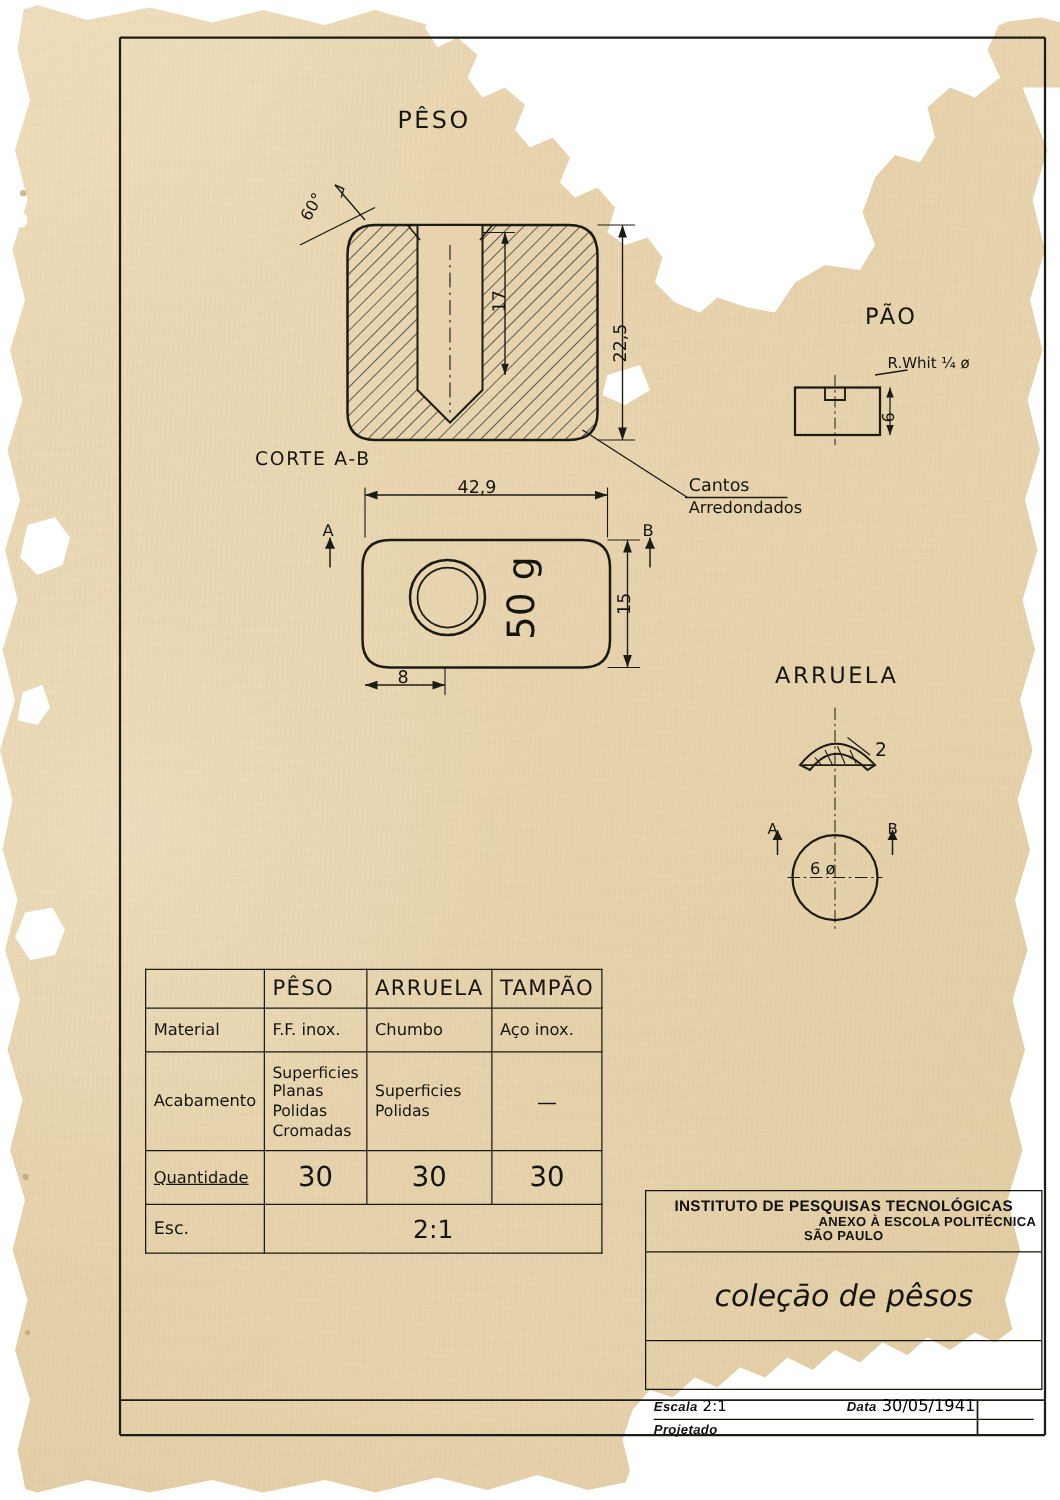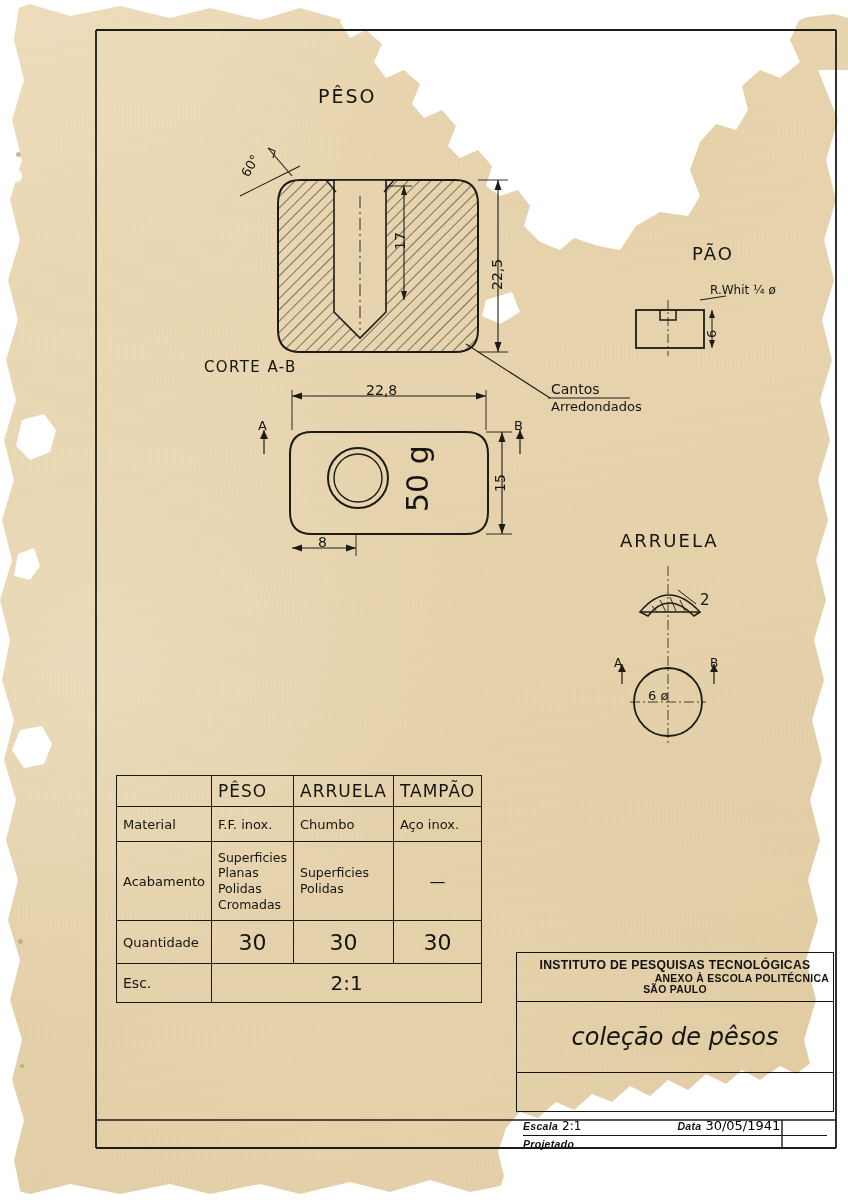--- a/index.html
+++ b/index.html
@@ -205,21 +205,21 @@
     <path d="M292,548 l10,-3.5 l0,7 z" fill="#1c1c16"></path>
     <path d="M356,548 l-10,-3.5 l0,7 z" fill="#1c1c16"></path>
     <line x1="356" y1="534" x2="356" y2="556" stroke="#1c1c16" stroke-width="0.9"></line>
 
     <line x1="264" y1="430" x2="264" y2="454" stroke="#1c1c16" stroke-width="1.2"></line>
     <path d="M264,430 l-4,9 l8,0 z" fill="#1c1c16"></path>
     <line x1="520" y1="430" x2="520" y2="454" stroke="#1c1c16" stroke-width="1.2"></line>
     <path d="M520,430 l-4,9 l8,0 z" fill="#1c1c16"></path>
   </svg>
 
-  <div class="label hand" style="left:366px; top:382px; font-size:14px;">22,8</div>
+  <div class="label hand" style="left:366px; top:382px; font-size:14px;">42,9</div>
   <div class="label hand" style="left:492px; top:492px; font-size:14px; transform:rotate(-90deg); transform-origin:left top;">15</div>
   <div class="label hand" style="left:318px; top:534px; font-size:14px;">8</div>
   <div class="label hand" style="left:400px; top:512px; font-size:30px; transform:rotate(-90deg); transform-origin:left top;">50 g</div>
   <div class="label hand" style="left:258px; top:418px; font-size:13px;">A</div>
   <div class="label hand" style="left:514px; top:418px; font-size:13px;">B</div>
 
   <div class="label hand" style="left:692px; top:243px; font-size:18px; letter-spacing:2px;">PÃO</div>
 
   <svg width="848" height="1200">
     <rect x="636" y="310" width="68" height="38" fill="none" stroke="#1c1c16" stroke-width="1.8"></rect>
@@ -286,21 +286,21 @@
       <td style="font-size:13px; height:74px;">Acabamento</td>
       <td style="font-size:12.5px; line-height:1.25; white-space:pre-line;">Superficies
 Planas
 Polidas
 Cromadas</td>
       <td style="font-size:12.5px; line-height:1.25; white-space:pre-line;">Superficies
 Polidas</td>
       <td style="font-size:16px; text-align:center;">—</td>
     </tr>
     <tr>
-      <td style="font-size:13px; height:38px;">Quantidade</td>
+      <td style="font-size:13px; height:38px;text-decoration:underline;">Quantidade</td>
       <td style="font-size:22px; text-align:center;">30</td>
       <td style="font-size:22px; text-align:center;">30</td>
       <td style="font-size:22px; text-align:center;">30</td>
     </tr>
     <tr>
       <td style="font-size:14px; height:34px;">Esc.</td>
       <td colspan="3" style="font-size:20px; text-align:center;">2:1</td>
     </tr>
   </tbody>
     </table>

